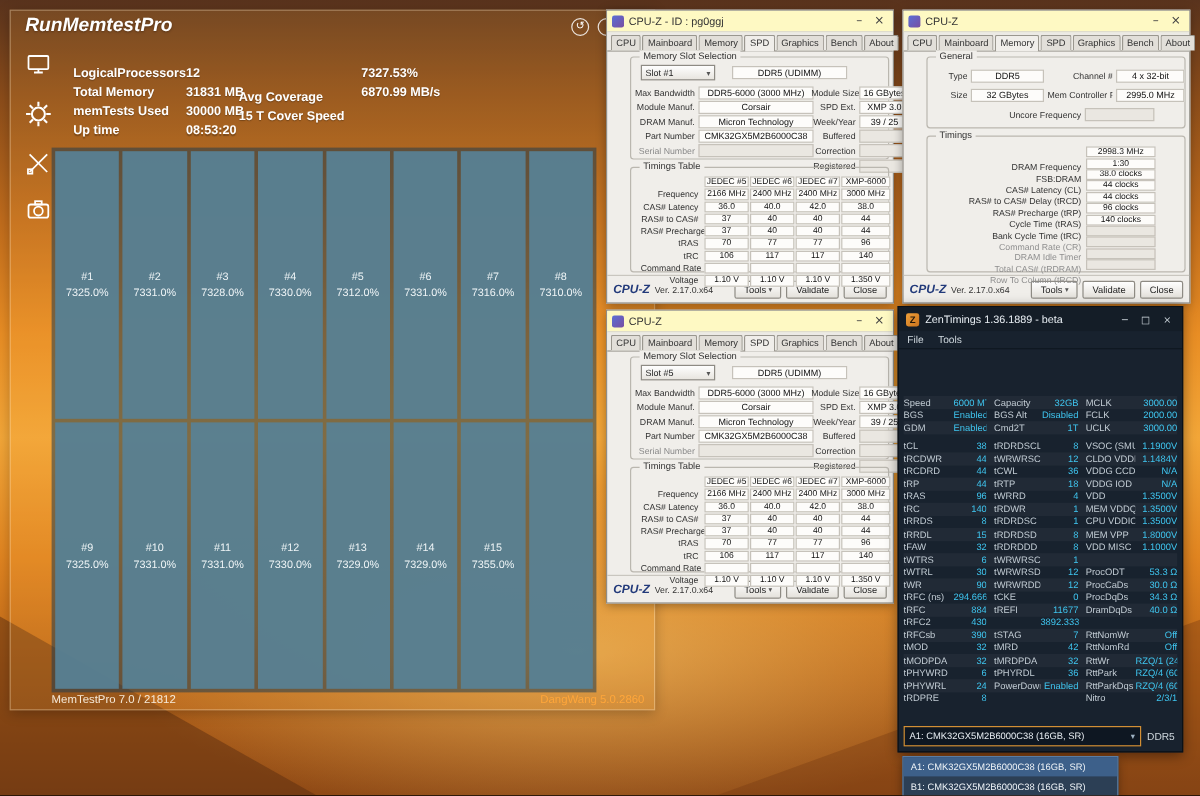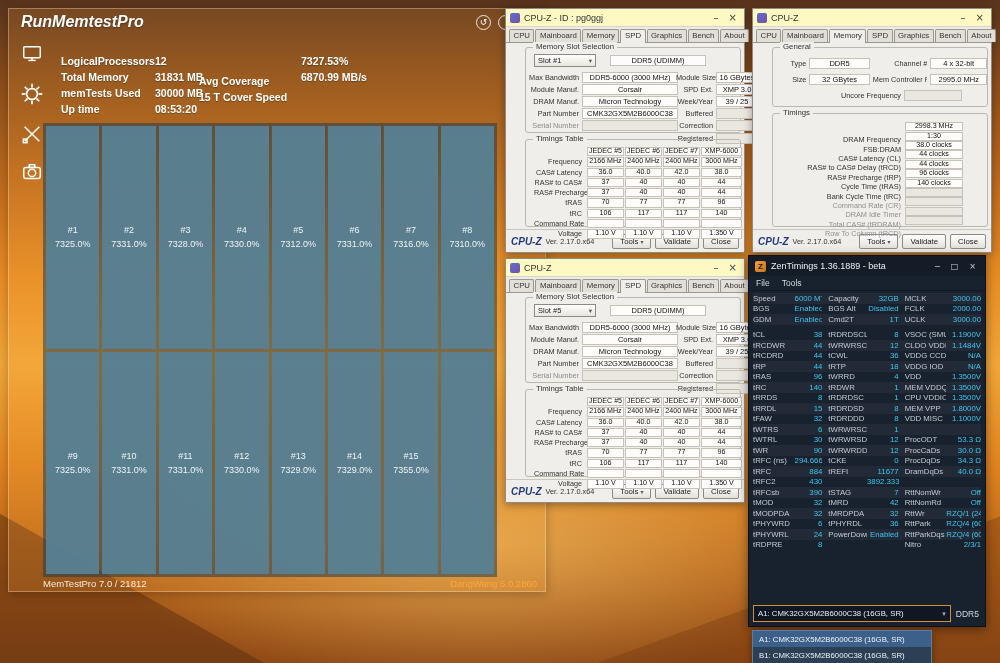--- a/index.html
+++ b/index.html
@@ -105,21 +105,21 @@
 
   
   .zt { position:absolute; left:748px; top:255px; width:238px; height:372px; background:#18222e; border:1px solid #0b1117; box-shadow:0 2px 10px rgba(0,0,0,.45); color:#dfe6ec; }
   .zt-titlebar { height:20px; display:flex; align-items:center; gap:5px; padding:0 6px; background:#141d27; }
   .zt-ico { width:11px; height:11px; border-radius:2px; background:linear-gradient(135deg,#f0a03a,#c9731d); color:#20160a; font-size:8px; font-weight:bold; text-align:center; line-height:11px; flex:none; }
   .zt-title-text { font-size:9px; color:#e8eef3; flex:1; white-space:nowrap; overflow:hidden; }
   .zt-ctl { font-size:8px; color:#cfd8de; padding:0 3px; cursor:default; }
   .zt-menu { height:15px; display:flex; align-items:center; gap:12px; padding-left:7px; background:#18222e; border-bottom:1px solid #0f1821; }
   .zt-menu-item { font-size:8.5px; color:#cfd8de; cursor:default; }
   .zt-info { text-align:center; font-size:8px; line-height:11px; padding:3px 0 2px; color:#e4ebf1; }
-  .zt-grid { padding:2px 4px 0; }
+  .zt-grid { padding:2px 4px 0;margin-top:37px; }
   .zt-row { display:flex; align-items:center; height:10.5px; font-size:7.8px; }
   .zt-row:nth-of-type(odd) { background:rgba(255,255,255,.04); }
   .zt-row:nth-of-type(3) { margin-bottom:5px; }
   .zl { color:#c2ccd4; white-space:nowrap; overflow:hidden; }
   .zv { color:#3fc6f0; text-align:right; white-space:nowrap; overflow:hidden; }
   .zc1 { width:42px; } .zc2 { width:28px; } .zc3 { width:45px; padding-left:6px; } .zc4 { width:32px; } .zc5 { width:48px; padding-left:6px; } .zc6 { width:35px; }
   .zt-bottom { position:absolute; left:4px; right:4px; bottom:4px; display:flex; align-items:center; gap:5px; }
   .zt-combo { flex:1; height:17px; background:#0e1722; border:1px solid #d28f35; display:flex; align-items:center; padding:0 4px; font-size:7.8px; color:#e8eef3; cursor:default; }
   .zt-combo .caret { margin-left:auto; font-size:7px; color:#9fb3c4; }
   .zt-ddr { font-size:8.5px; color:#cfd8de; padding-right:2px; }

